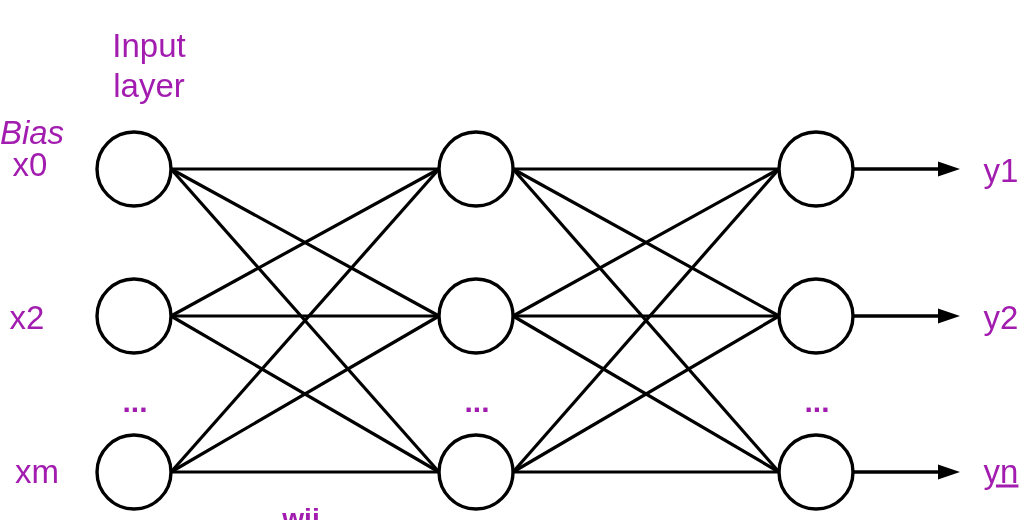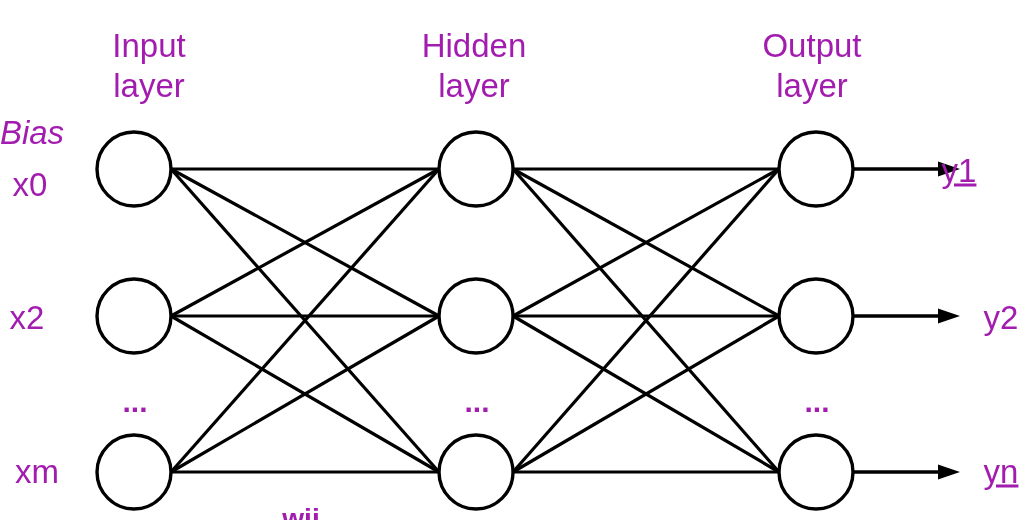--- a/index.html
+++ b/index.html
@@ -73,31 +73,29 @@
       <circle cx="134" cy="448" r="37" fill="#ffffff" stroke="#000000" stroke-width="3.4"></circle>
       <circle cx="476" cy="145" r="37" fill="#ffffff" stroke="#000000" stroke-width="3.4"></circle>
       <circle cx="476" cy="292" r="37" fill="#ffffff" stroke="#000000" stroke-width="3.4"></circle>
       <circle cx="476" cy="448" r="37" fill="#ffffff" stroke="#000000" stroke-width="3.4"></circle>
       <circle cx="816" cy="145" r="37" fill="#ffffff" stroke="#000000" stroke-width="3.4"></circle>
       <circle cx="816" cy="292" r="37" fill="#ffffff" stroke="#000000" stroke-width="3.4"></circle>
       <circle cx="816" cy="448" r="37" fill="#ffffff" stroke="#000000" stroke-width="3.4"></circle>
     </svg>
 
   <div class="lbl title" style="left:149px;">Input layer</div>
-  <div class="lbl title" style="left:474px;">Hidden layer</div>
-  <div class="lbl title" style="left:812px;">Output layer</div>
 
   <div class="lbl" style="left:32px;top:108px;font-style:italic;">Bias</div>
-  <div class="lbl" style="left:30px;top:160px;">x0</div>
+  <div class="lbl" style="left:30px;top:140px;">x0</div>
   <div class="lbl" style="left:27px;top:293px;">x2</div>
   <div class="lbl" style="left:37px;top:447px;">xm</div>
 
   <div class="lbl ellipsis" style="left:135px;top:378px;">...</div>
   <div class="lbl ellipsis" style="left:477px;top:378px;">...</div>
   <div class="lbl ellipsis" style="left:817px;top:378px;">...</div>
 
-  <div class="lbl" style="left:959px;top:146px;text-decoration:underline;">y1</div>
+  <div class="lbl" style="left:1001px;top:146px;">y1</div>
   <div class="lbl" style="left:1001px;top:293px;">y2</div>
   <div class="lbl" style="left:1001px;top:447px;text-decoration:underline;">yn</div>
 
   <div class="lbl weight" style="left:301px;top:495px;">wij</div>
 
 </div>
 
 </body></html>

